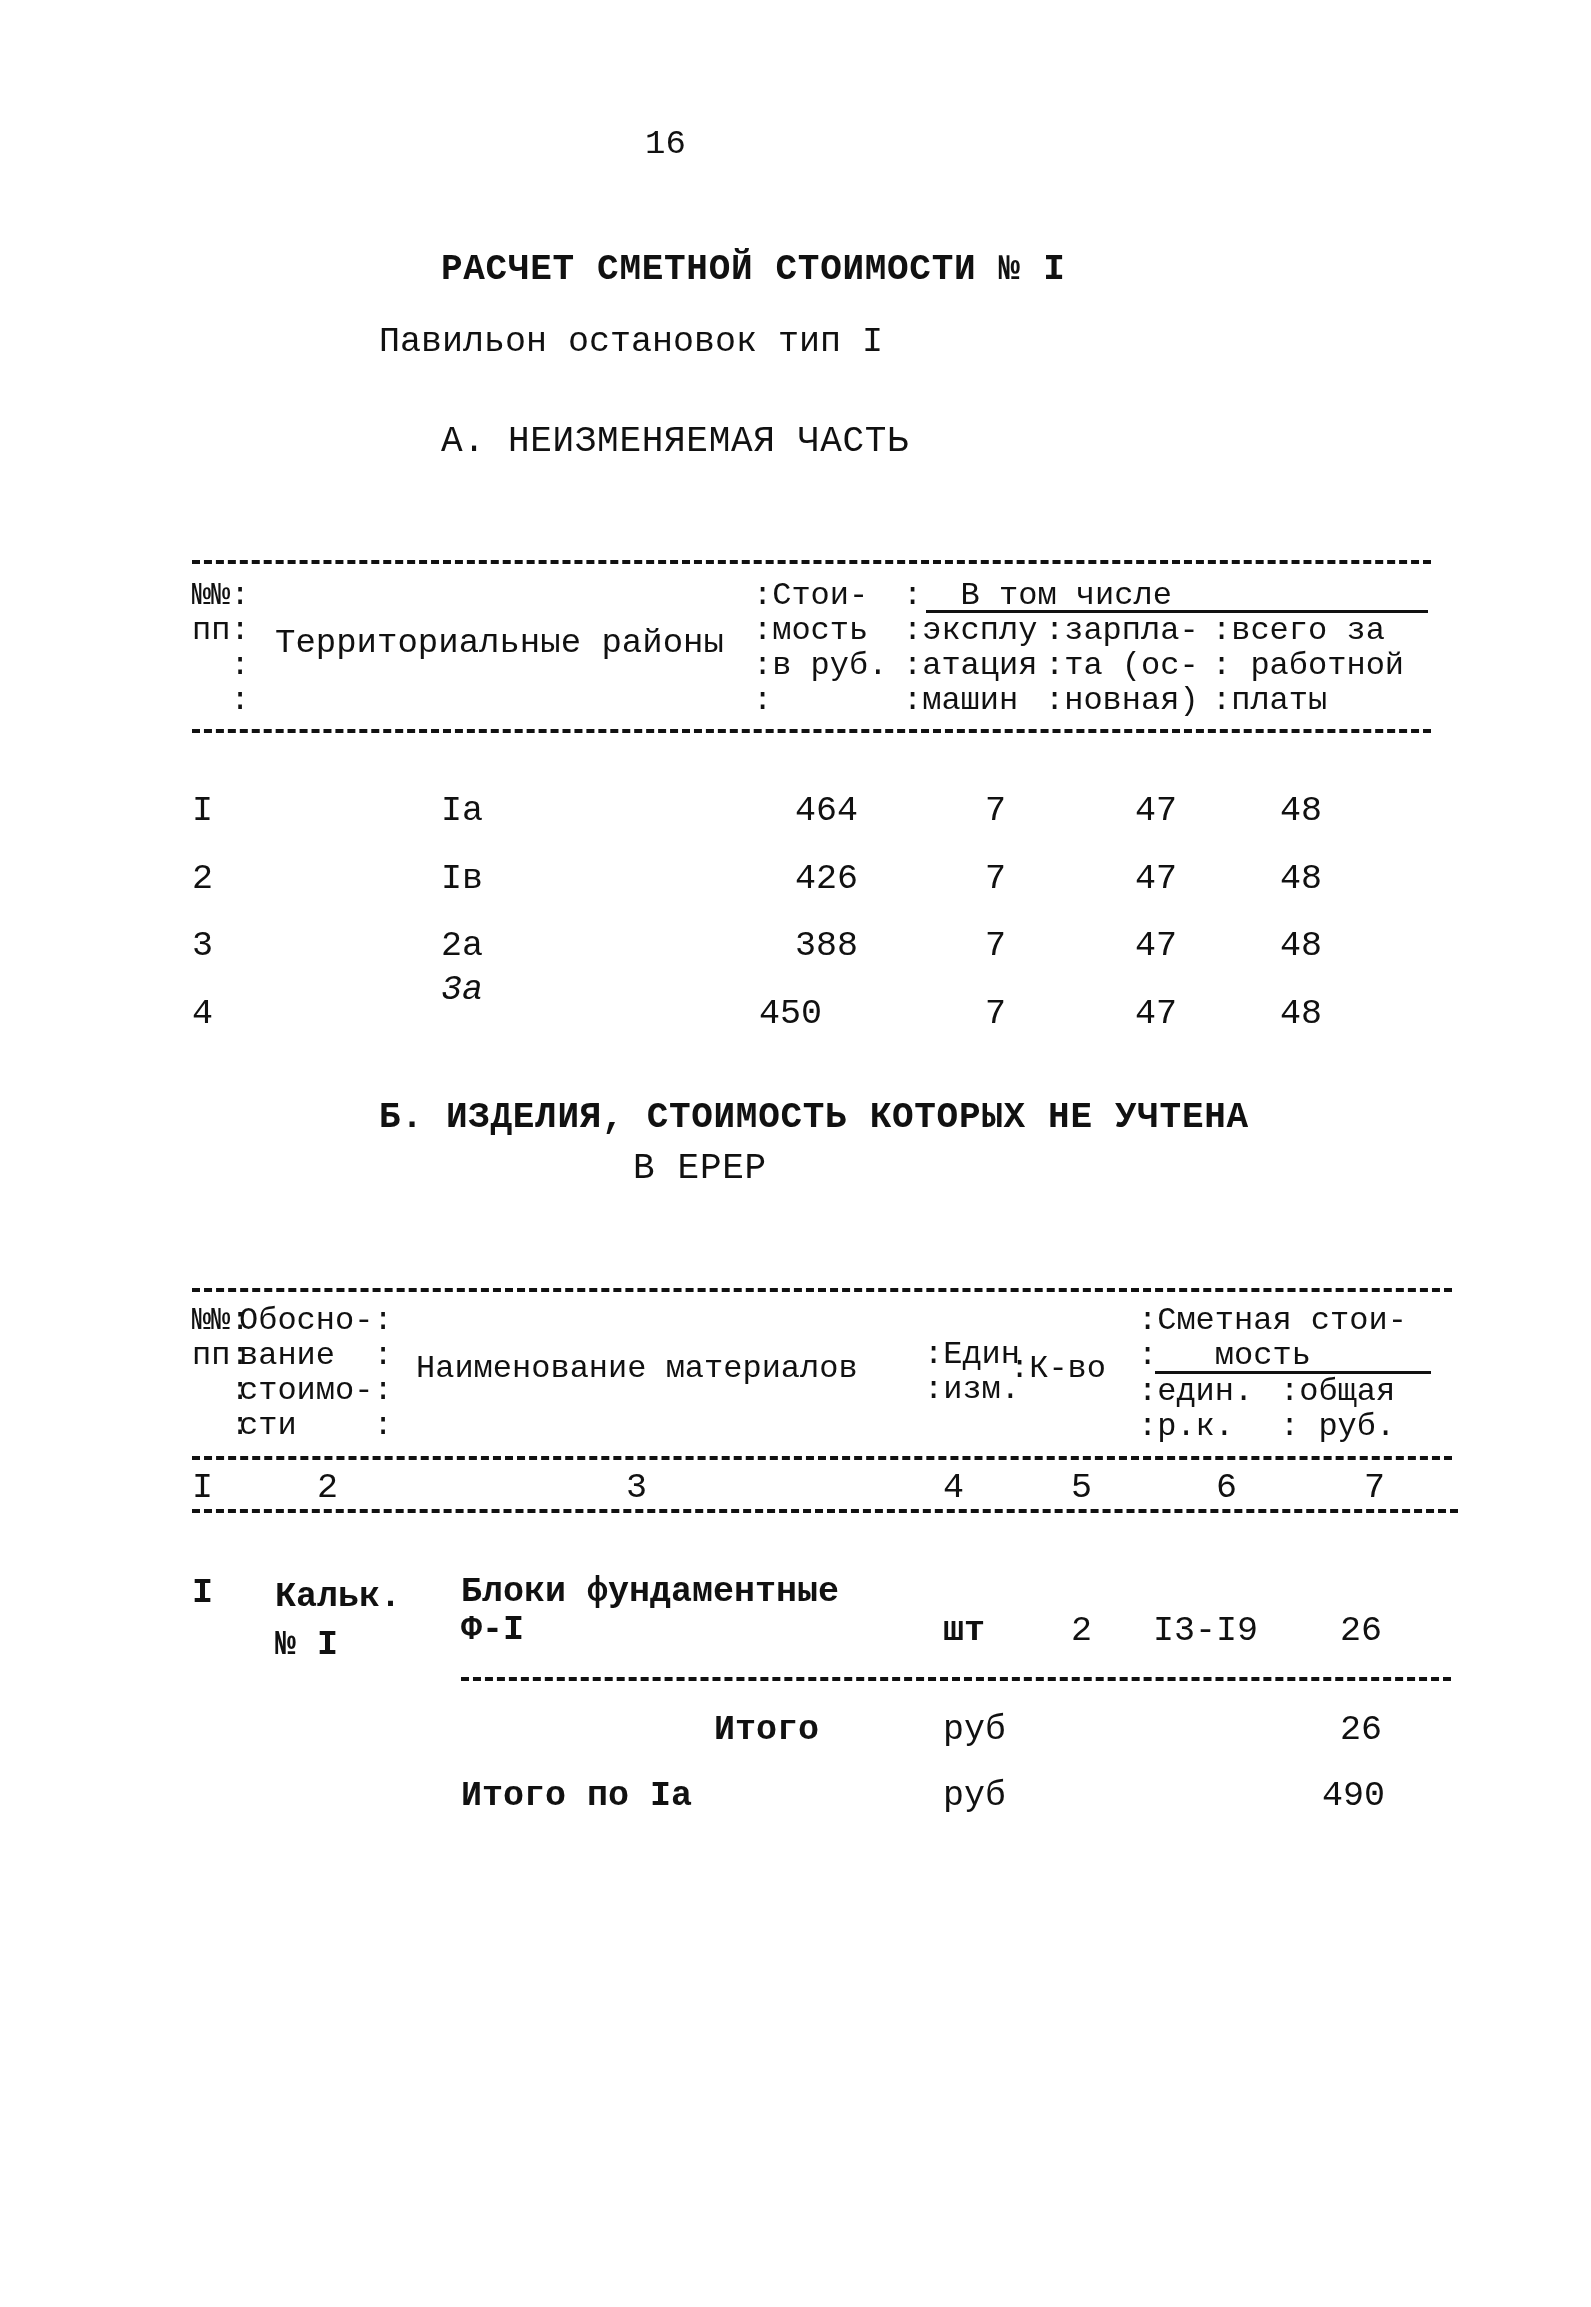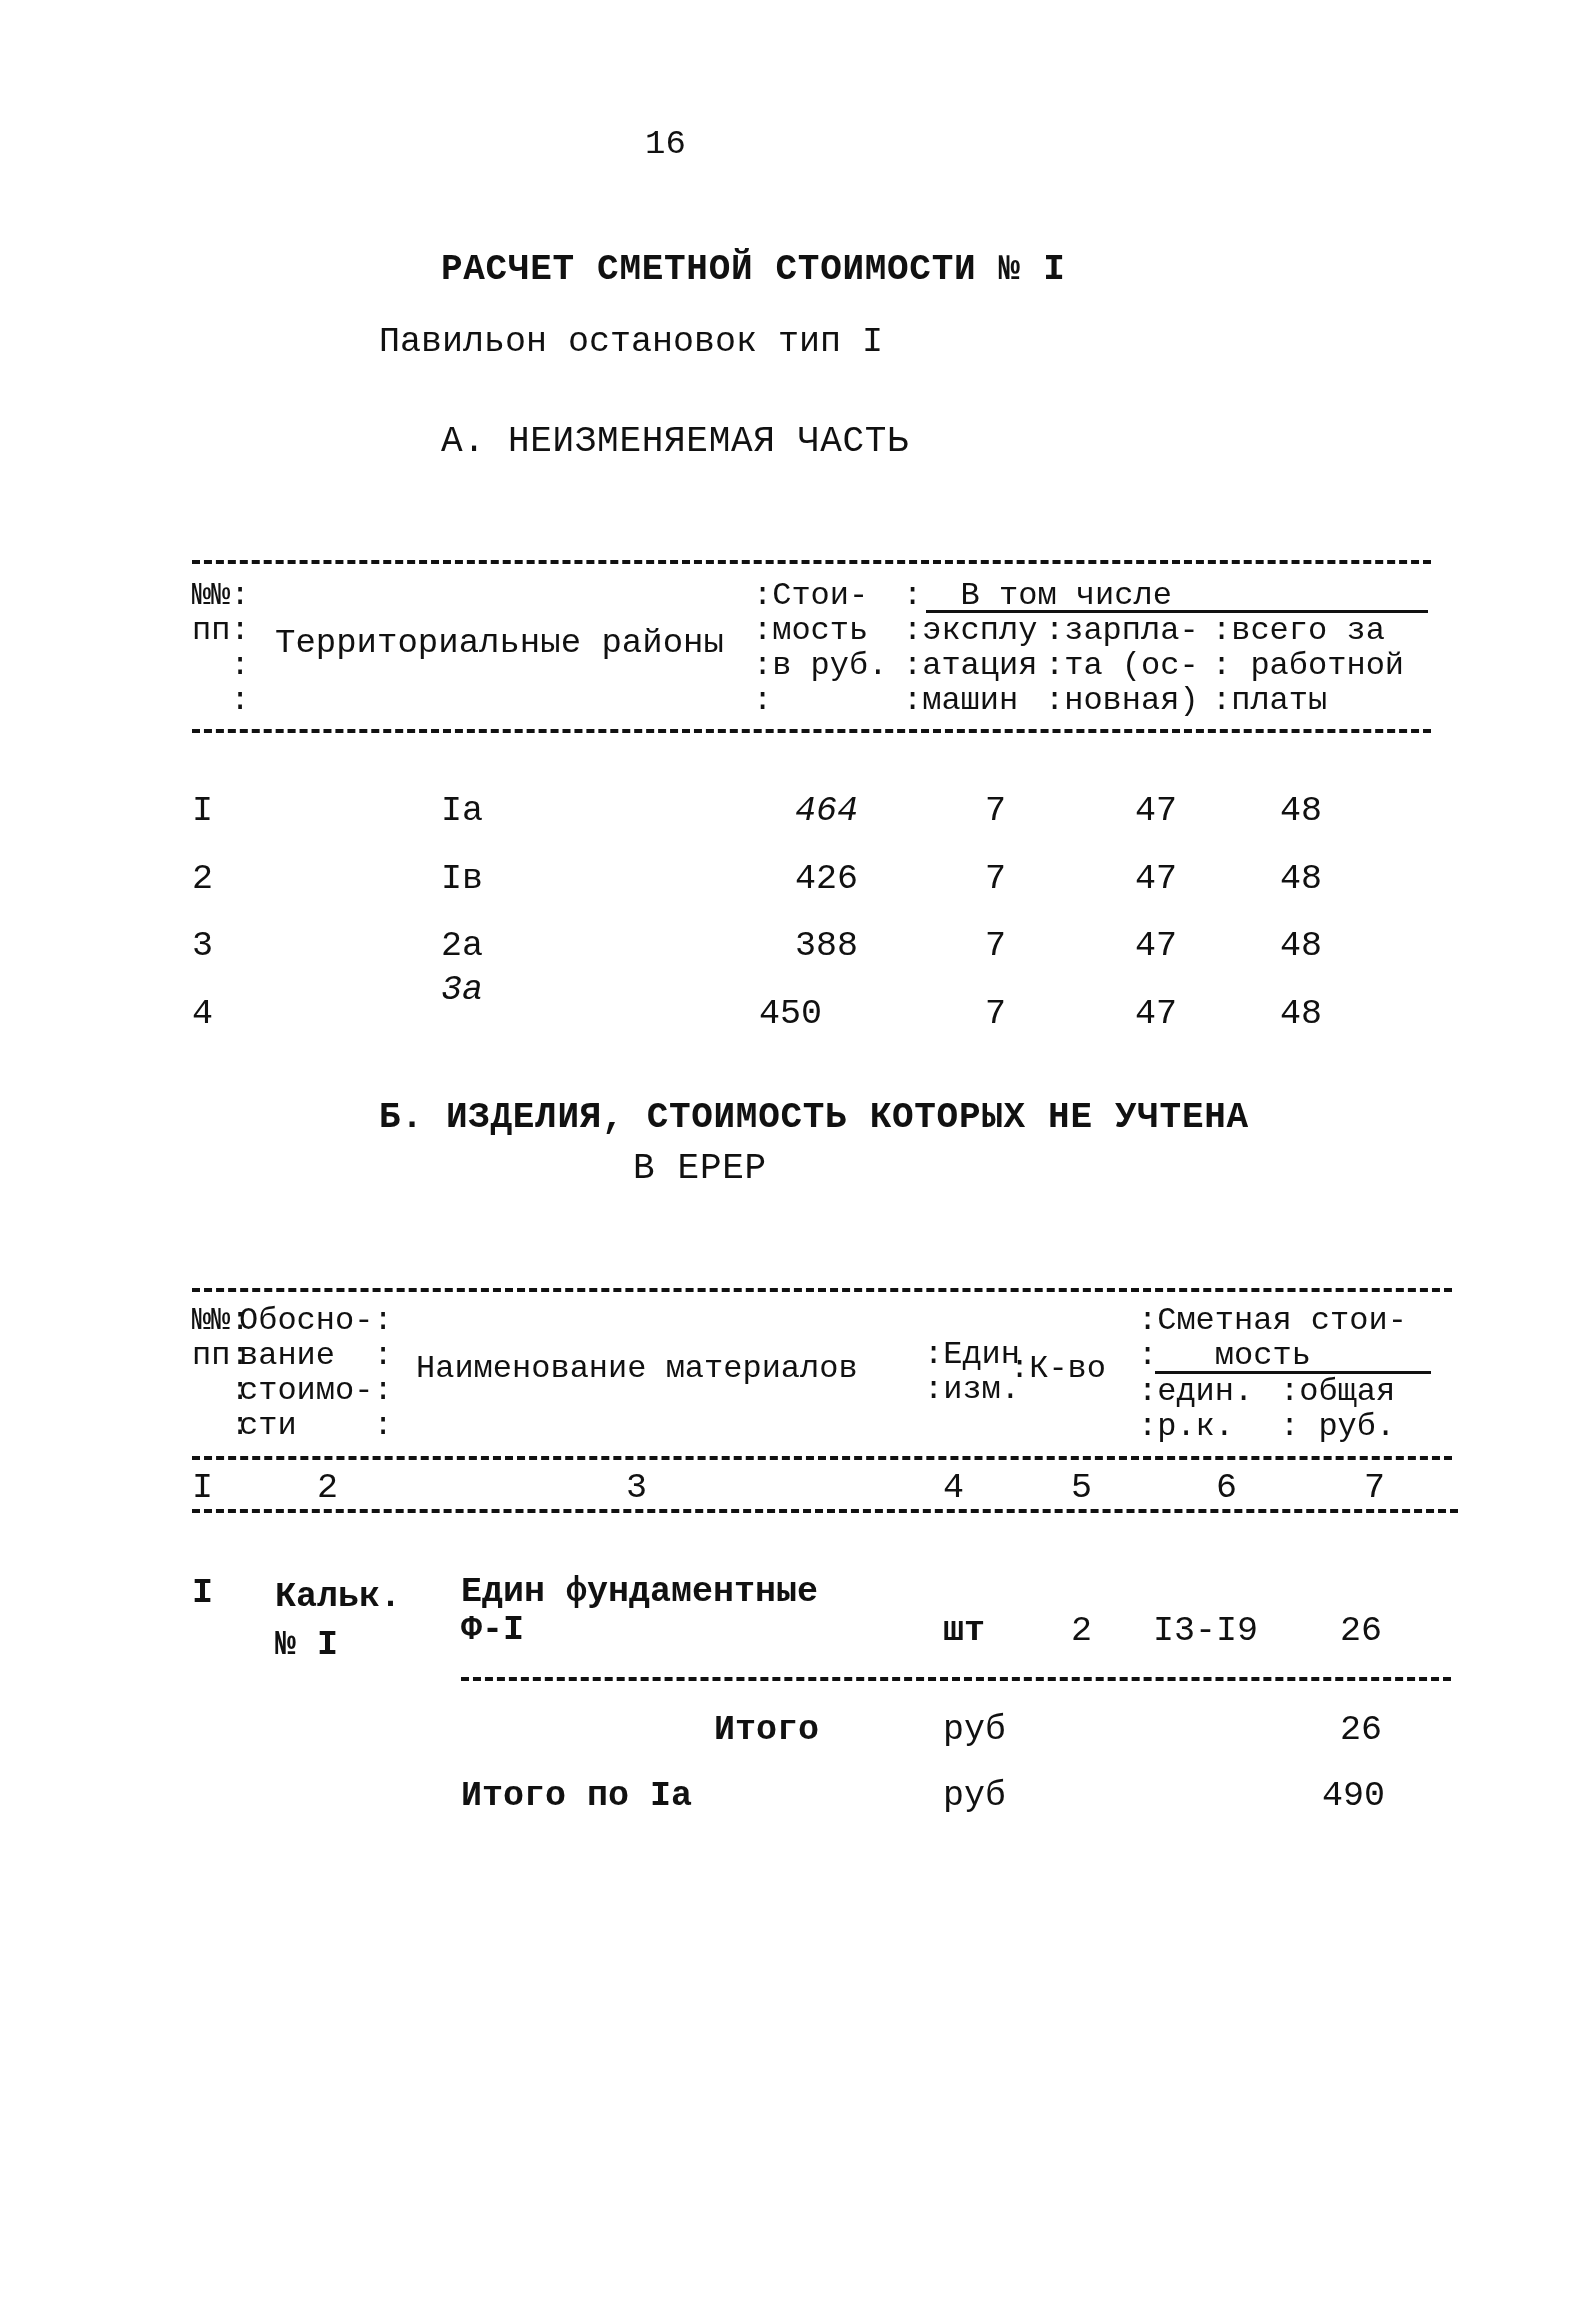--- a/index.html
+++ b/index.html
@@ -45,21 +45,21 @@
 :новная)</div>
   <div class="abs hdr" style="left:1212px;top:613px;">:всего за
 : работной
 :платы</div>
 
   <div class="dash" style="left:192px;top:729px;width:1239px;"></div>
 
   <div>
     <div class="abs cell" style="left:192px;top:791px;">I</div>
     <div class="abs cell" style="left:441px;top:791px;">Iа</div>
-    <div class="abs cell" style="left:795px;top:791px;font-style:italic;">464</div>
+    <div class="abs cell" style="left:795px;top:791px;">464</div>
     <div class="abs cell" style="left:985px;top:791px;">7</div>
     <div class="abs cell" style="left:1135px;top:791px;">47</div>
     <div class="abs cell" style="left:1280px;top:791px;">48</div>
   </div>
   <div>
     <div class="abs cell" style="left:192px;top:859px;">2</div>
     <div class="abs cell" style="left:441px;top:859px;">Iв</div>
     <div class="abs cell" style="left:795px;top:859px;">426</div>
     <div class="abs cell" style="left:985px;top:859px;">7</div>
     <div class="abs cell" style="left:1135px;top:859px;">47</div>
@@ -119,21 +119,21 @@
     <div class="abs cell" style="left:1071px;top:1468px;">5</div>
     <div class="abs cell" style="left:1216px;top:1468px;">6</div>
     <div class="abs cell" style="left:1364px;top:1468px;">7</div>
   </div>
   <div class="dash" style="left:192px;top:1509px;width:1266px;"></div>
 
   <div>
     <div class="abs cell bold" style="left:192px;top:1573px;">I</div>
     <div class="abs cell bold" style="left:275px;top:1573px;line-height:48px;">Кальк.
 № I</div>
-    <div class="abs cell bold" style="left:461px;top:1573px;line-height:38px;">Един фундаментные
+    <div class="abs cell bold" style="left:461px;top:1573px;line-height:38px;">Блоки фундаментные
 Ф-I</div>
     <div class="abs cell bold" style="left:943px;top:1611px;">шт</div>
     <div class="abs cell" style="left:1071px;top:1611px;">2</div>
     <div class="abs cell" style="left:1153px;top:1611px;">I3-I9</div>
     <div class="abs cell" style="left:1340px;top:1611px;">26</div>
   </div>
 
   <div class="dash" style="left:461px;top:1677px;width:990px;"></div>
 
   <div>

